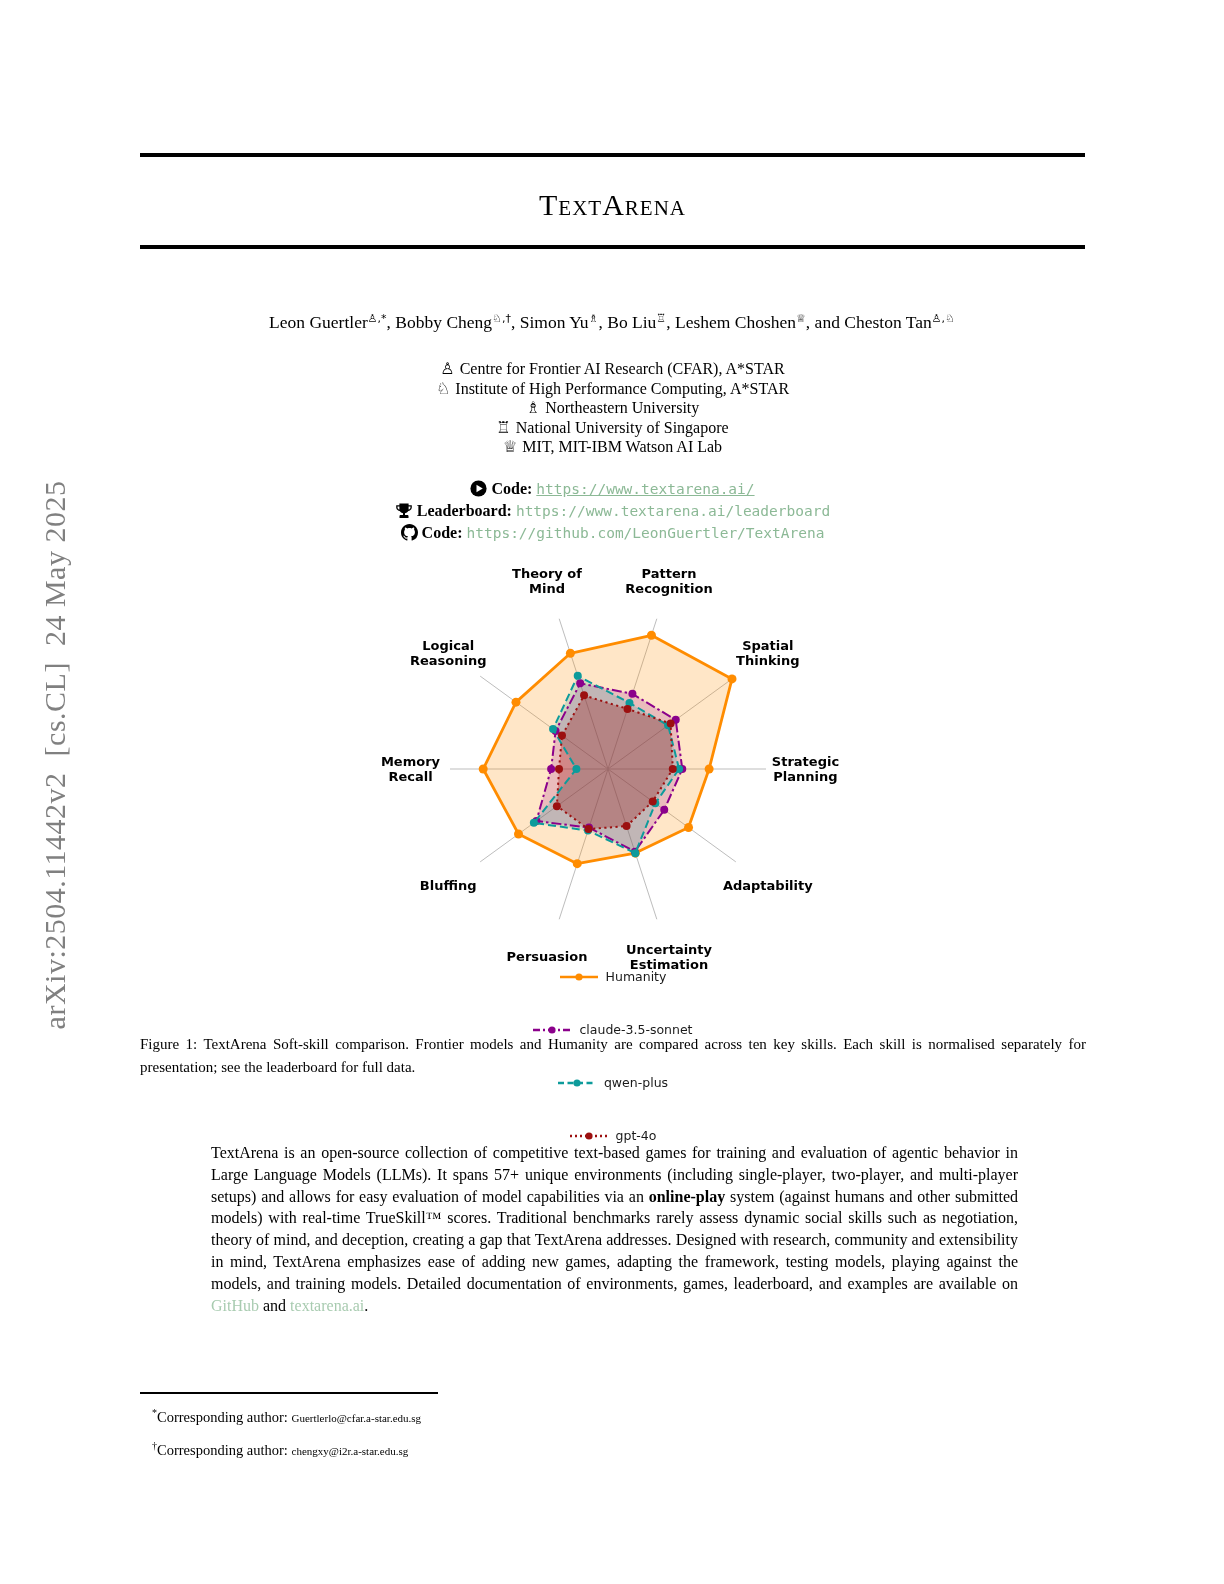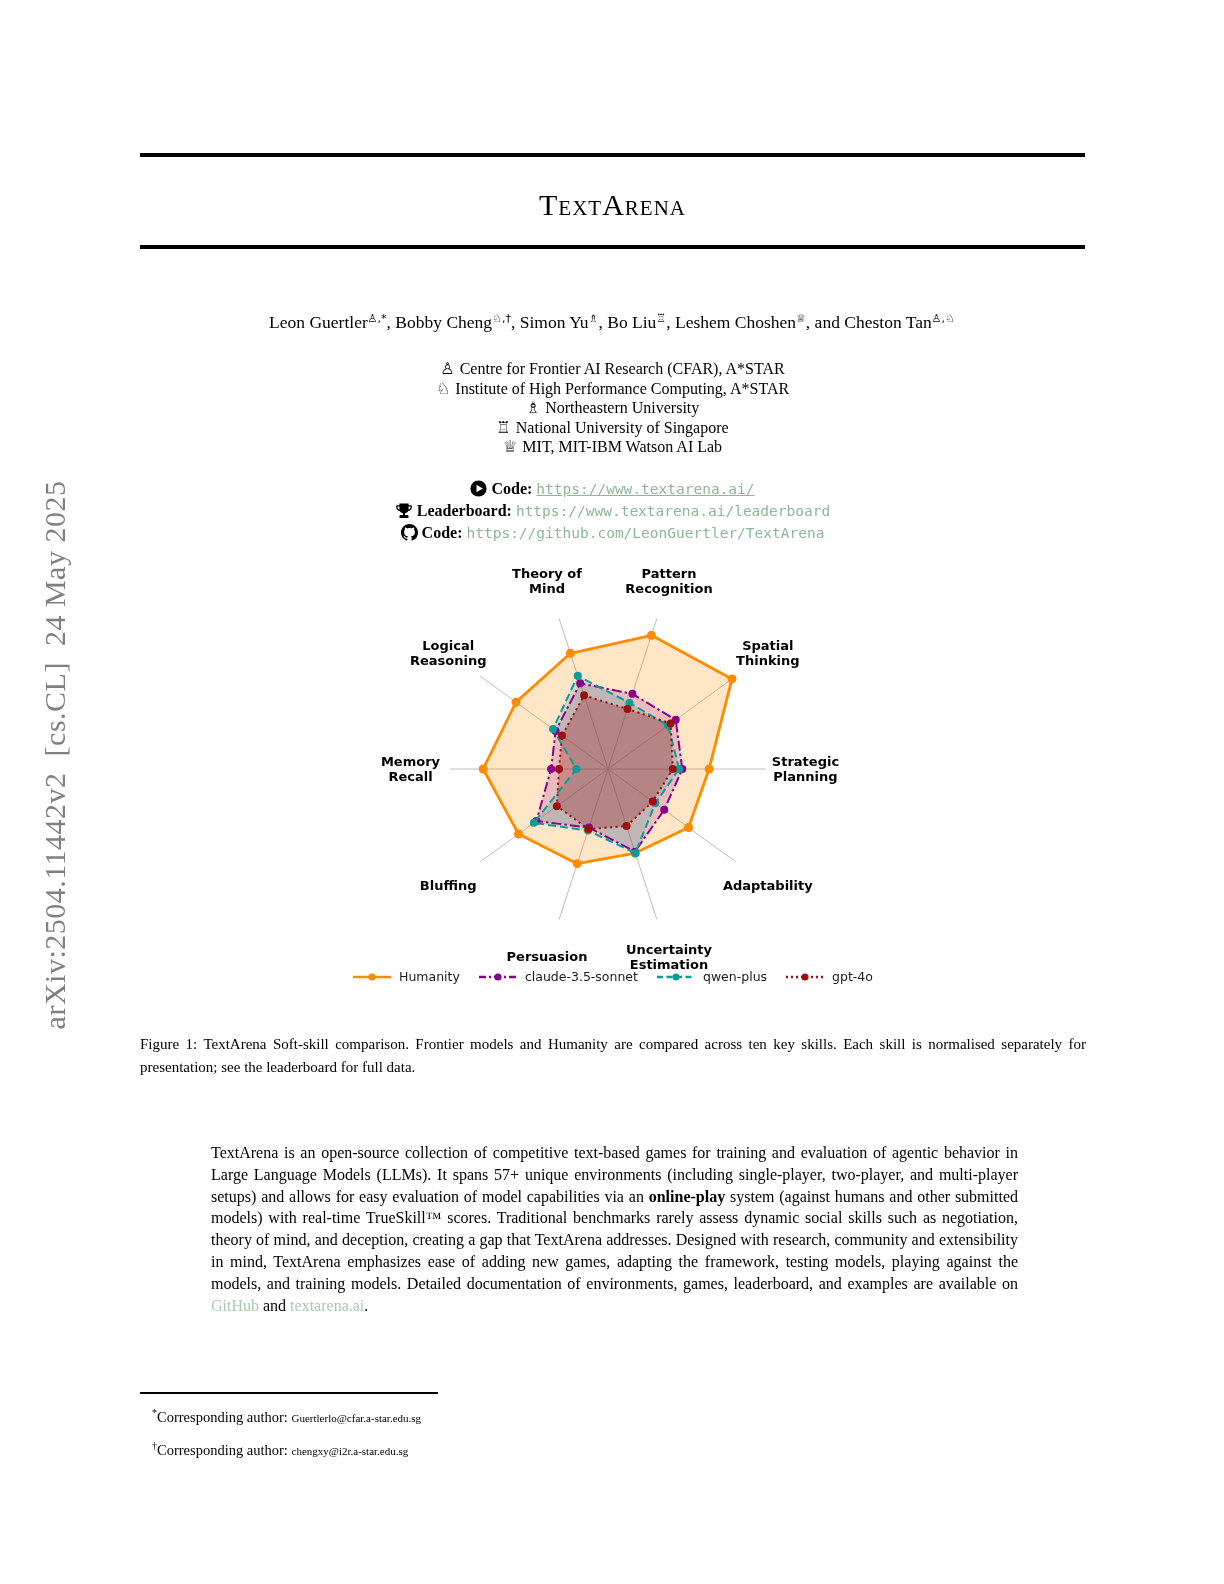--- a/index.html
+++ b/index.html
@@ -25,21 +25,21 @@
   #links{position:absolute;left:140px;top:479px;width:945px;text-align:center;line-height:19px;}
   .link-row{white-space:nowrap;}
   .link-row .icon{display:inline-block;vertical-align:-3px;margin-right:4px;}
   .link-label{font-weight:bold;font-size:16px;}
   .link-url{font-family:"DejaVu Sans Mono",monospace;font-size:14.5px;}
 
   
   #radar-svg{position:absolute;left:363px;top:558px;}
   .axis-label{font-family:"DejaVu Sans",sans-serif;font-size:13px;font-weight:bold;fill:#000;}
   #legend{position:absolute;left:140px;top:969px;width:945px;display:flex;justify-content:center;
-          gap:18px;align-items:center;}
+          gap:38px;align-items:center;flex-direction:column;}
   .legend-item{display:flex;align-items:center;gap:7px;
                font-family:"DejaVu Sans",sans-serif;font-size:12.5px;color:#1a1a1a;}
 
   
   #caption{position:absolute;left:140px;top:1033px;width:946px;font-size:15px;
            line-height:23px;text-align:justify;}
   #abstract-heading{position:absolute;left:140px;top:1116px;width:945px;text-align:center;
                     font-variant:small-caps;font-weight:bold;font-size:17px;letter-spacing:.8px;}
   #abstract{position:absolute;left:211px;top:1142px;width:807px;font-size:16px;
             line-height:21.8px;text-align:justify;}

